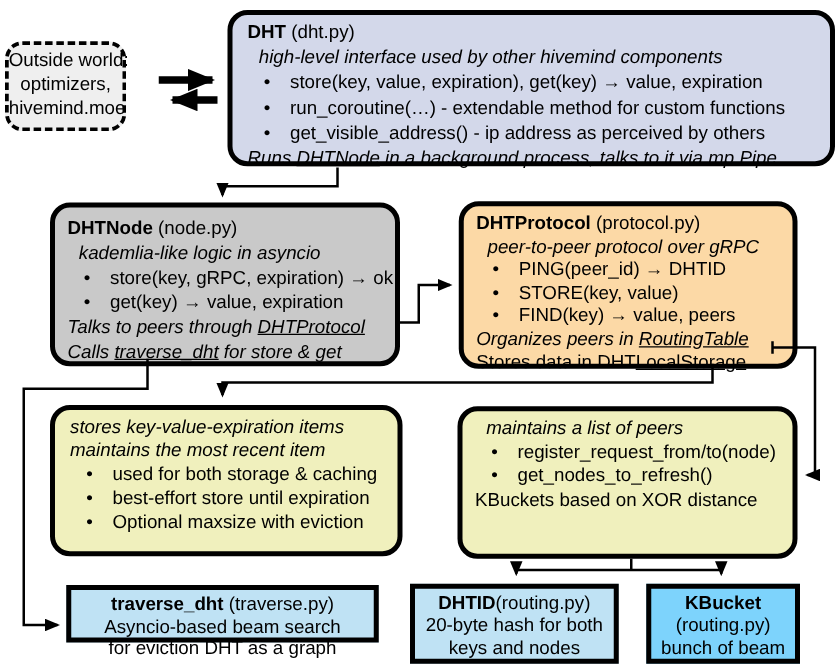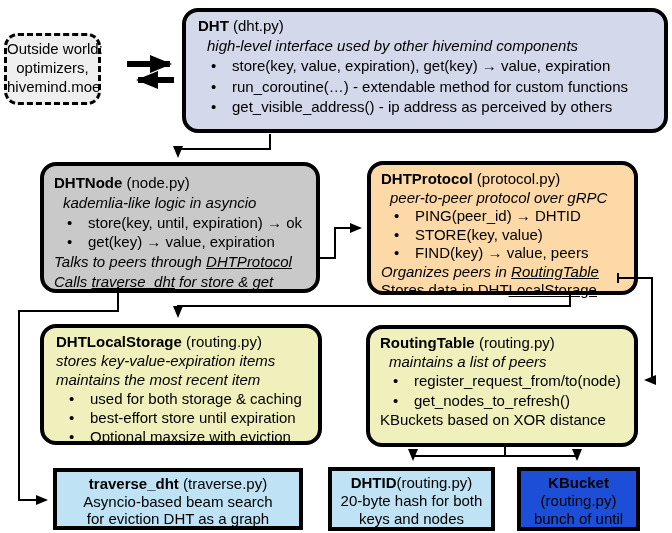--- a/index.html
+++ b/index.html
@@ -25,21 +25,21 @@
   #dht .line{line-height:20.2px;}
   #dhtnode{left:40px;top:162px;width:280px;height:131px;padding:7px 0 0 10px;}
   #dhtnode .line{line-height:19.8px;}
   #dhtprotocol{left:367px;top:161px;width:271px;height:134px;padding:5px 0 0 10px;}
   #dhtprotocol .line{line-height:18.5px;}
   #storage{left:40px;top:324px;width:282px;height:121px;padding:4px 0 0 12px;}
   #storage .line{line-height:19px;}
   #routing{left:366px;top:325px;width:272px;height:122px;padding:4px 0 0 10px;}
   #routing .line{line-height:19.2px;}
   .leaf{text-align:center;border-radius:0;}
-  #traverse{left:53px;top:468px;width:250px;height:62px;padding-top:3px;}
+  #traverse{left:53px;top:468px;width:250px;height:46px;padding-top:3px;}
   #traverse .line{line-height:17.5px;}
   #dhtid{left:328px;top:467px;width:167px;height:64px;padding-top:3px;}
   #dhtid .line{line-height:18px;}
   #kbucket{left:517px;top:467px;width:123px;height:64px;padding-top:3px;}
   #kbucket .line{line-height:18px;}
   #wires{position:absolute;left:0;top:0;pointer-events:none;}
 </style>
 </head>
 <body>
 
@@ -50,74 +50,73 @@
     <div class="line">optimizers,</div>
     <div class="line">hivemind.moe</div>
   </div>
 
   <div class="box round" id="dht" style="background: rgb(211, 216, 234);">
     <div class="line"><span class="b">DHT</span><span> (dht.py)</span></div>
     <div class="line i sub">high-level interface used by other hivemind components</div>
     <div class="line bullet">store(key, value, expiration), get(key) → value, expiration</div>
     <div class="line bullet">run_coroutine(…) - extendable method for custom functions</div>
     <div class="line bullet">get_visible_address() - ip address as perceived by others</div>
+    <div class="line i"><span>Runs </span><span class="u">DHTNode</span><span> in a background process, talks to it via mp.Pipe</span></div>
   </div>
 
   <div class="box round" id="dhtnode" style="background: rgb(201, 201, 201);">
     <div class="line"><span class="b">DHTNode</span><span> (node.py)</span></div>
     <div class="line i sub">kademlia-like logic in asyncio</div>
-    <div class="line bullet">store(key, until, expiration) → ok</div>
+    <div class="line bullet">store(key, gRPC, expiration) → ok</div>
     <div class="line bullet">get(key) → value, expiration</div>
     <div class="line i"><span>Talks to peers through </span><span class="u">DHTProtocol</span></div>
     <div class="line i"><span>Calls </span><span class="u">traverse_dht</span><span> for store &amp; get</span></div>
   </div>
 
   <div class="box round" id="dhtprotocol" style="background: rgb(252, 217, 166);">
     <div class="line"><span class="b">DHTProtocol</span><span> (protocol.py)</span></div>
     <div class="line i sub">peer-to-peer protocol over gRPC</div>
     <div class="line bullet">PING(peer_id) → DHTID</div>
     <div class="line bullet">STORE(key, value)</div>
     <div class="line bullet">FIND(key) → value, peers</div>
     <div class="line i"><span>Organizes peers in </span><span class="u">RoutingTable</span></div>
     <div class="line"><span>Stores data in DHT</span><span class="u">LocalStorage</span></div>
   </div>
 
   <div class="box round" id="storage" style="background: rgb(240, 240, 189);">
-    <div class="line"><span class="b">DHTLocalStorage</span><span> (routing.py)</span></div>
     <div class="line i">stores key-value-expiration items</div>
     <div class="line i">maintains the most recent item</div>
     <div class="line bullet">used for both storage &amp; caching</div>
     <div class="line bullet">best-effort store until expiration</div>
     <div class="line bullet">Optional maxsize with eviction</div>
   </div>
 
   <div class="box round" id="routing" style="background: rgb(240, 240, 189);">
-    <div class="line"><span class="b">RoutingTable</span><span> (routing.py)</span></div>
     <div class="line i sub">maintains a list of peers</div>
     <div class="line bullet">register_request_from/to(node)</div>
     <div class="line bullet">get_nodes_to_refresh()</div>
     <div class="line">KBuckets based on XOR distance</div>
   </div>
 
   <div class="box leaf" id="traverse" style="background: rgb(191, 226, 244);">
     <div class="line"><span class="b">traverse_dht</span><span> (traverse.py)</span></div>
     <div class="line">Asyncio-based beam search</div>
     <div class="line">for eviction DHT as a graph</div>
   </div>
 
   <div class="box leaf" id="dhtid" style="background: rgb(191, 226, 244);">
     <div class="line"><span class="b">DHTID</span><span>(routing.py)</span></div>
     <div class="line">20-byte hash for both</div>
     <div class="line">keys and nodes</div>
   </div>
 
-  <div class="box leaf" id="kbucket" style="background: #1d4ed8;">
+  <div class="box leaf" id="kbucket" style="background: #7dd3fc;">
     <div class="line"><span class="b">KBucket</span></div>
     <div class="line">(routing.py)</div>
-    <div class="line">bunch of until</div>
+    <div class="line">bunch of beam</div>
   </div>
 
   <svg id="wires" width="672" height="533" viewBox="0 0 672 533">
     <defs>
       <marker id="ah" markerUnits="userSpaceOnUse" markerWidth="12" markerHeight="10" refX="10" refY="5" orient="auto">
         <path d="M0,0 L12,5 L0,10 Z" fill="#000"></path>
       </marker>
       <marker id="ahBig" markerUnits="userSpaceOnUse" markerWidth="22" markerHeight="18" refX="20" refY="9" orient="auto">
         <path d="M0,0 L22,9 L0,18 Z" fill="#000"></path>
       </marker>

